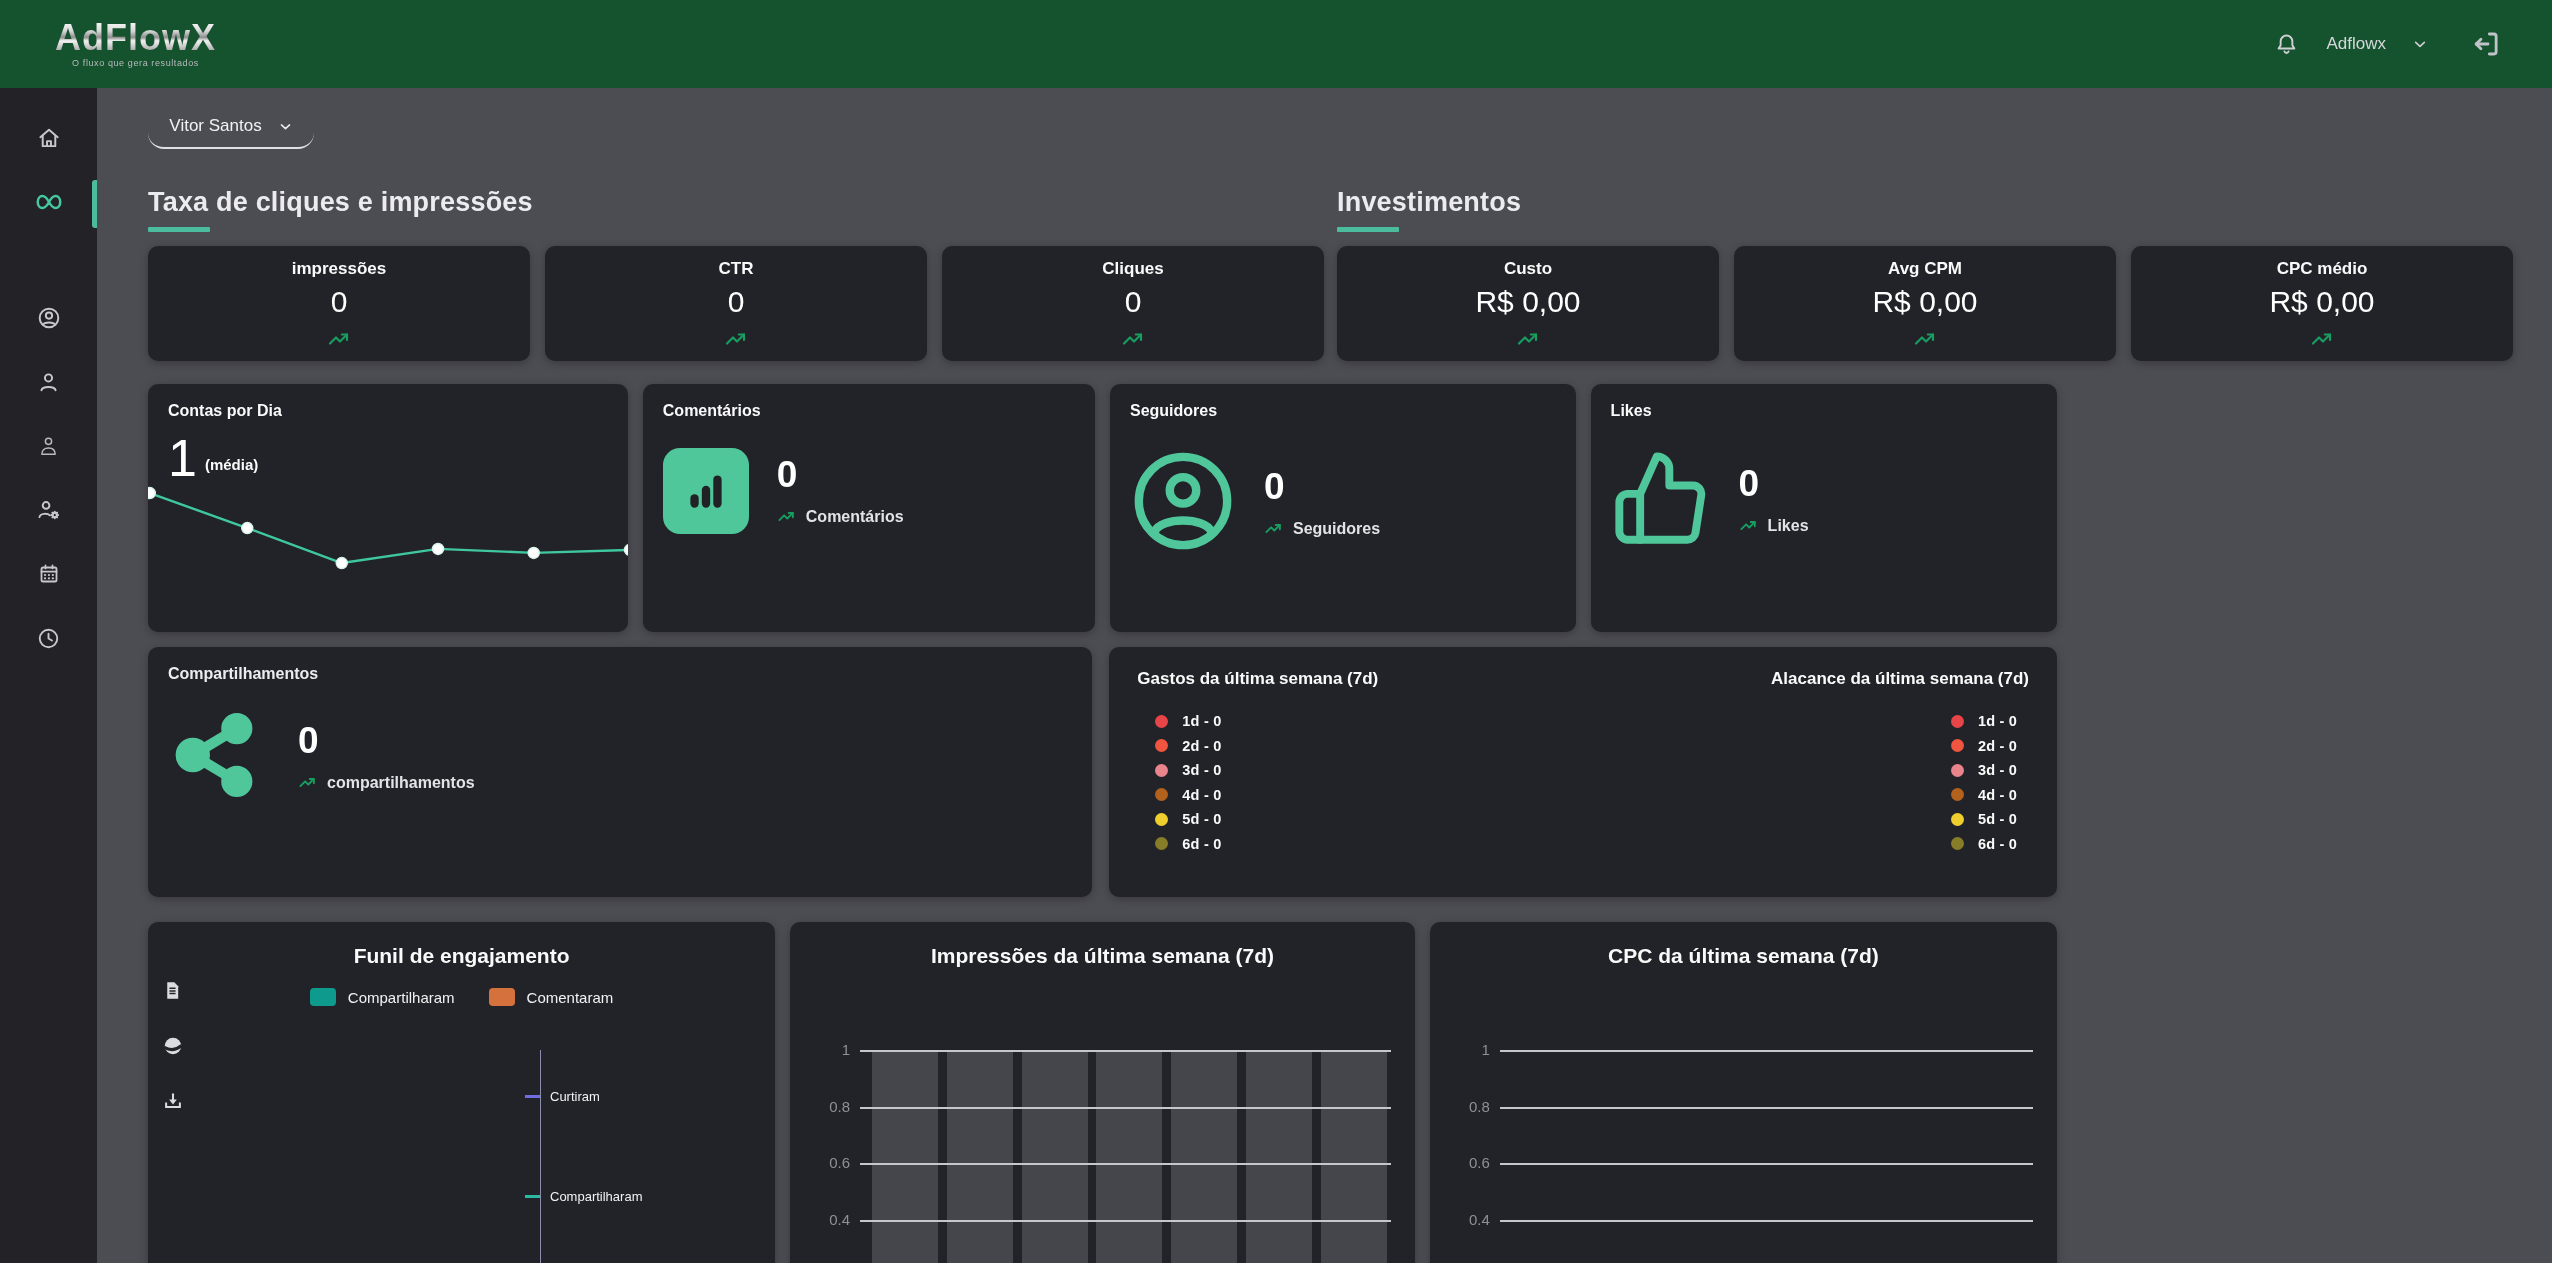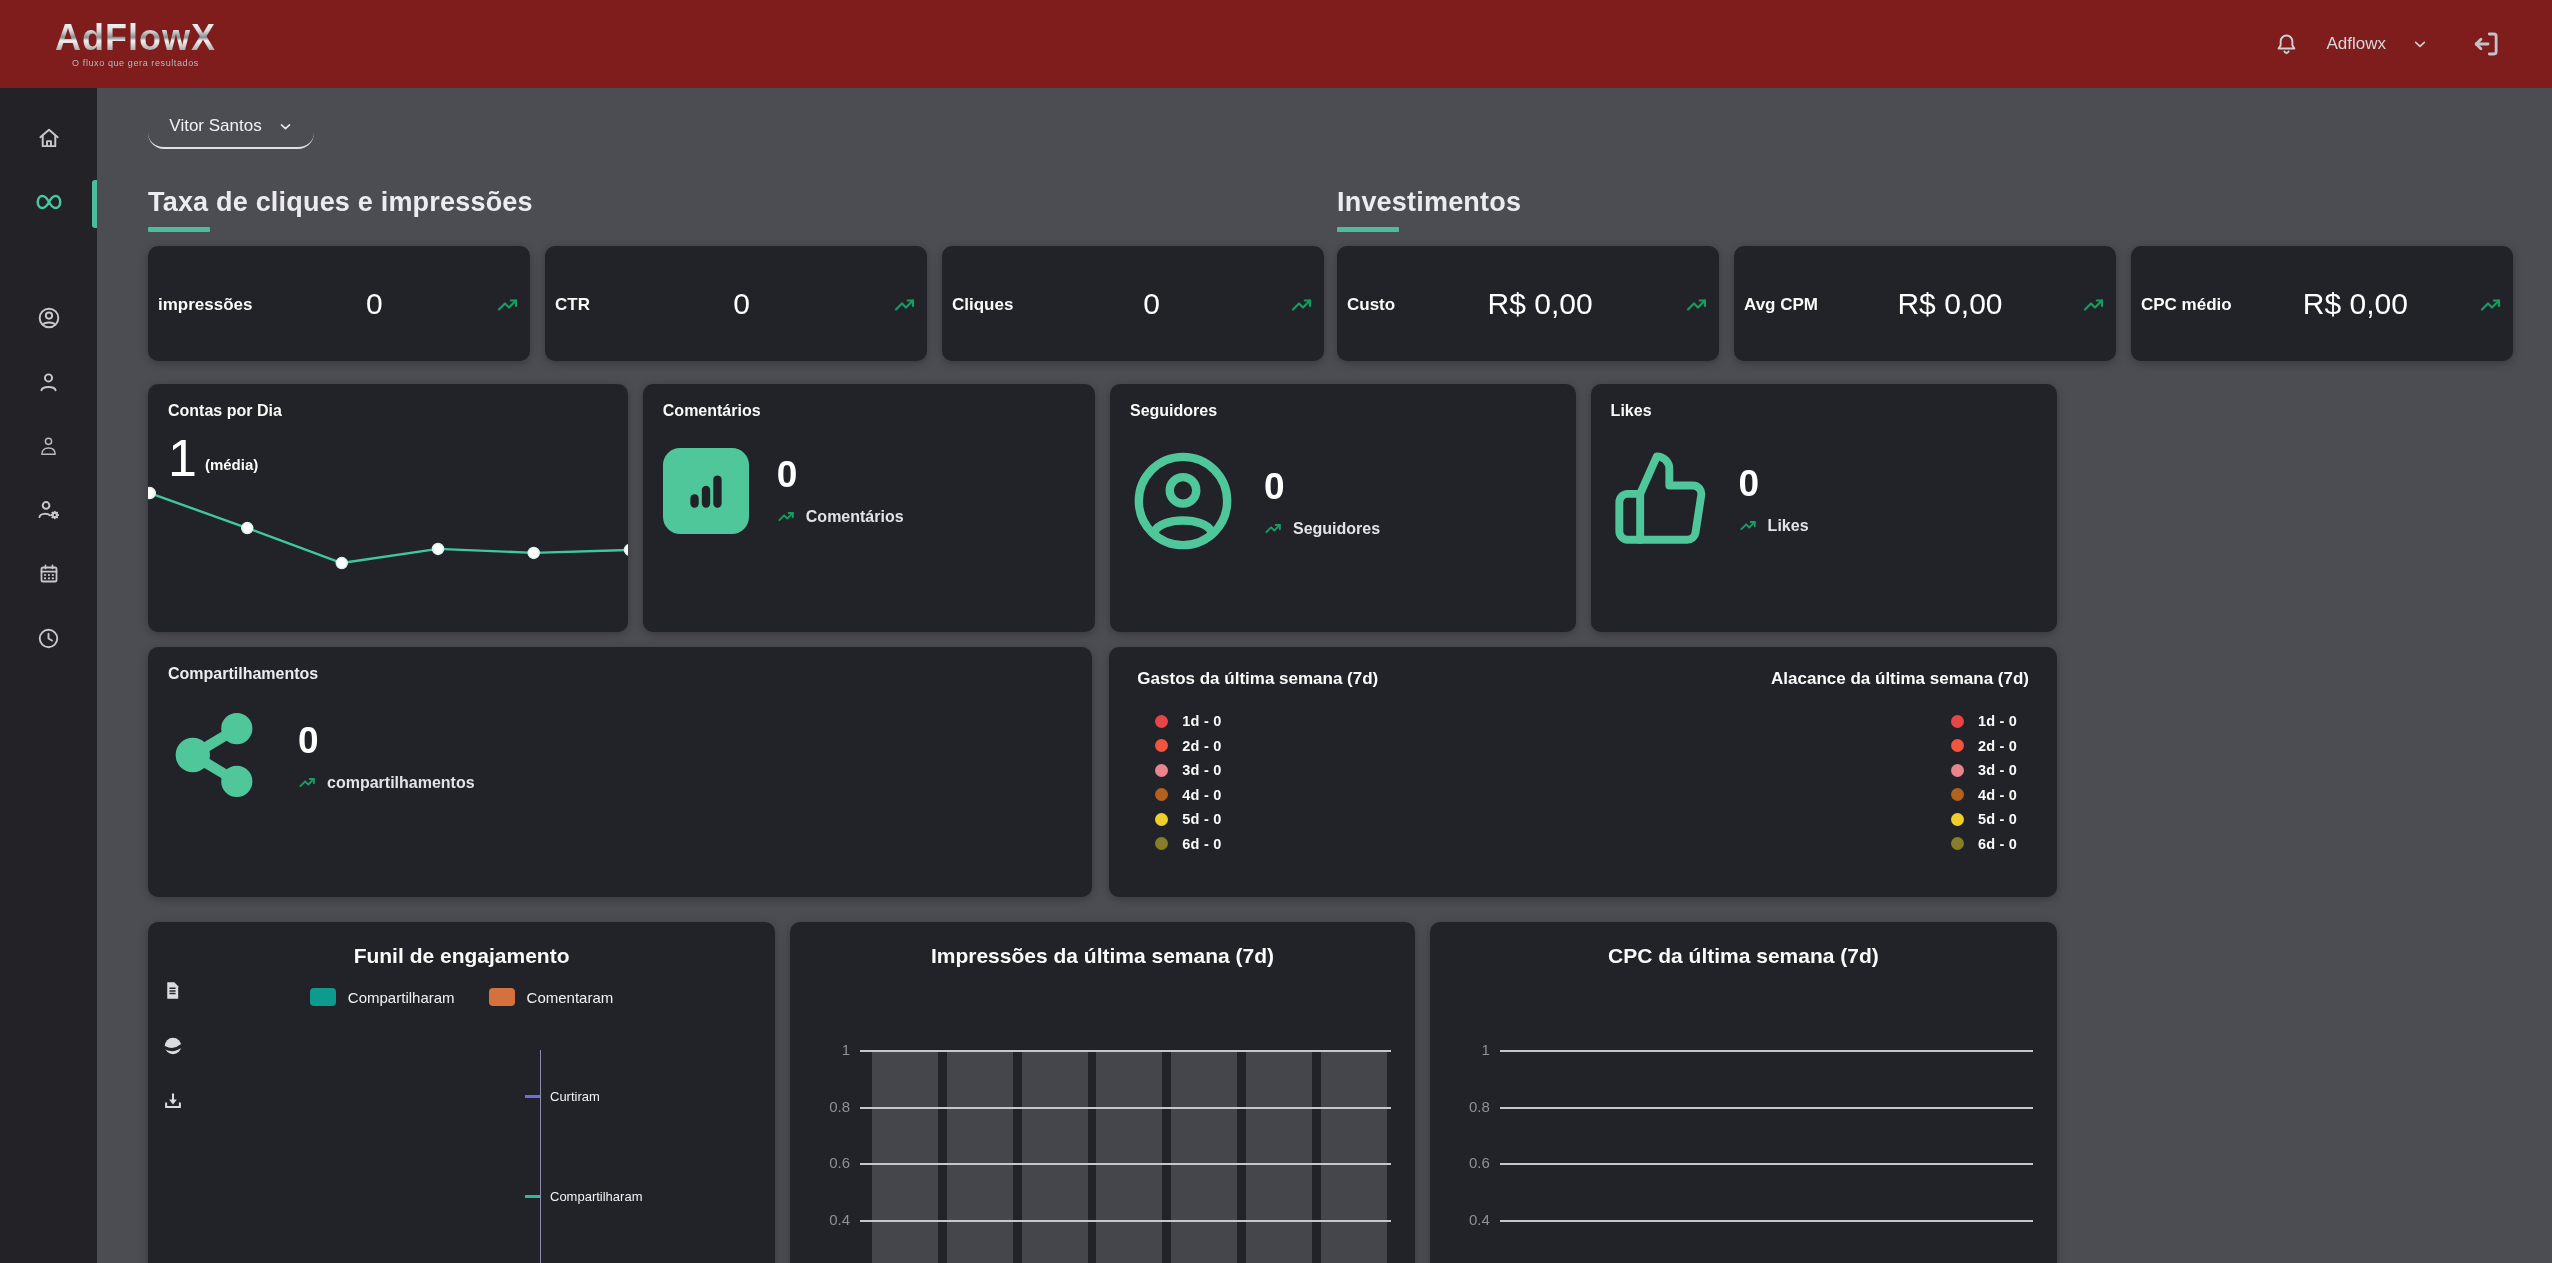--- a/index.html
+++ b/index.html
@@ -4,21 +4,21 @@
 <style>
   *{margin:0;padding:0;box-sizing:border-box;}
   html,body{width:2552px;height:1263px;overflow:hidden;}
   body{
     background:#4c4c53;
     font-family:"Liberation Sans","DejaVu Sans",sans-serif;
     color:#ececf0;
     position:relative;
   }
   
-  .topbar{position:absolute;left:0;top:0;width:2552px;height:88px;background:#7f1d1d;display:flex;align-items:center;justify-content:space-between;padding:0 50px 0 55px;z-index:5;}
+  .topbar{position:absolute;left:0;top:0;width:2552px;height:88px;background:#14532d;display:flex;align-items:center;justify-content:space-between;padding:0 50px 0 55px;z-index:5;}
   .logo{display:flex;flex-direction:column;align-items:center;line-height:1;}
   .logo-text{
     font-size:36px;font-weight:700;letter-spacing:1px;
     background:linear-gradient(180deg,#ffffff 0%,#d9d9d9 30%,#8e8e8e 48%,#f2f2f2 58%,#bdbdbd 78%,#7e7e7e 100%);
     -webkit-background-clip:text;background-clip:text;color:transparent;
   }
   .logo-tagline{font-size:9px;color:#b9b9bf;letter-spacing:.6px;margin-top:3px;}
   .topbar-right{display:flex;align-items:center;gap:26px;}
   .topbar-right .account{font-size:17px;color:#d6d7db;}
   .icon-btn{display:flex;align-items:center;justify-content:center;cursor:pointer;}
@@ -40,21 +40,21 @@
   .profile-select span{font-size:17px;color:#f2f2f4;}
   
   .col2{display:flex;gap:13px;}
   .col{width:1177px;}
   .section-header{margin-top:38px;}
   .section-header h2{font-size:27px;font-weight:700;color:#ececf0;letter-spacing:.2px;}
   .section-header .underline{width:62px;height:5px;background:#4bbd9e;margin-top:9px;border-radius:1px;}
   
   .stat-row{display:flex;gap:15px;margin-top:14px;}
   .card{background:#222328;border-radius:10px;box-shadow:0 2px 8px rgba(0,0,0,.28);}
-  .stat-card{width:382px;height:115px;display:flex;flex-direction:row;align-items:center;justify-content:space-between;padding:13px 10px 10px;}
+  .stat-card{width:382px;height:115px;display:flex;flex-direction:column;align-items:center;justify-content:space-between;padding:13px 10px 10px;}
   .stat-card .t{font-size:17px;font-weight:700;color:#fafafa;}
   .stat-card .v{font-size:30px;font-weight:400;color:#ffffff;margin-top:-2px;}
   
   .row4{display:flex;gap:15px;margin-top:23px;}
   .metric-card{height:248px;position:relative;padding:18px 20px;overflow:hidden;}
   .metric-card .t{font-size:16px;font-weight:700;color:#fafafa;}
   .w-contas{width:598px;}
   .w-coment{width:563px;}
   .w-segui{width:580px;}
   .w-likes{width:581px;}

